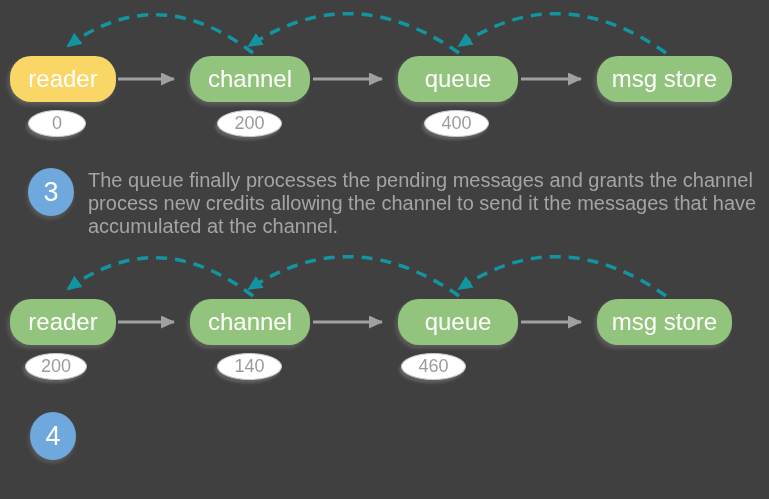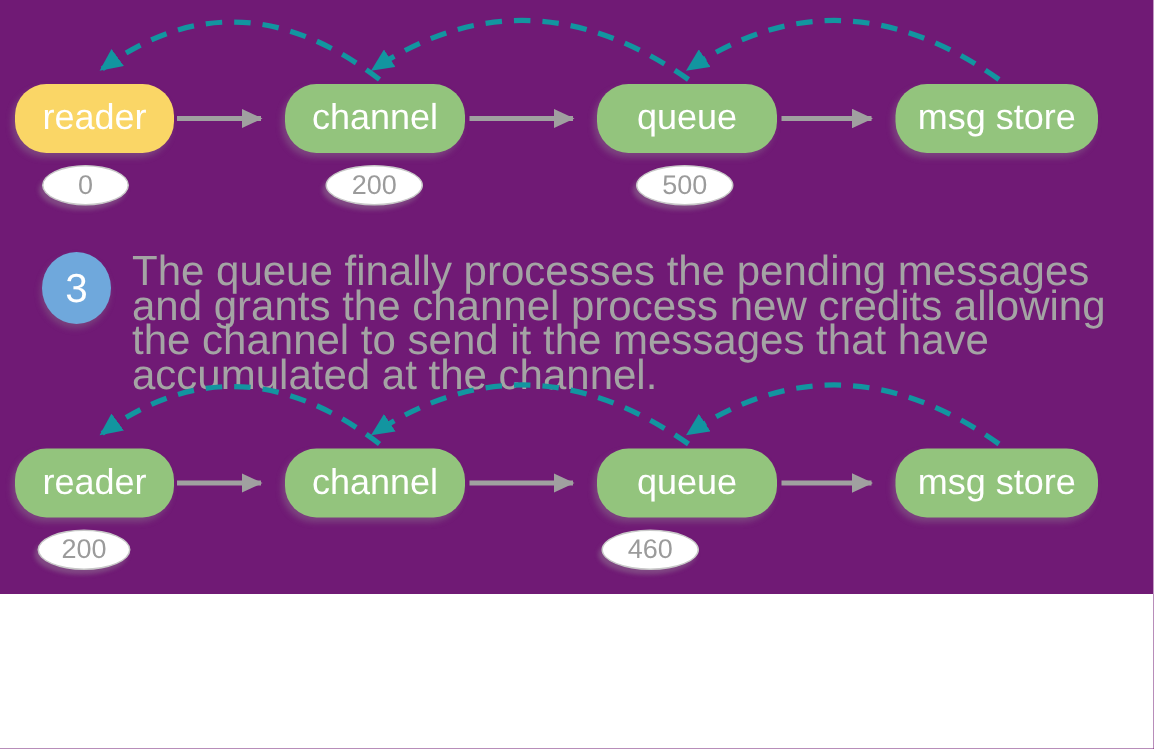--- a/index.html
+++ b/index.html
@@ -1,19 +1,19 @@
 <!DOCTYPE html>
 <html style="--node-green: #93C47D; --node-yellow: #FAD666; --credit-teal: #1295A0; --flow-gray: #A0A0A0; --step-blue: #6FA8DC; --badge-border: #C8C8C8; --badge-text: #9B9B9B; --body-text: #A4A4A4;"><head>
 <meta charset="utf-8">
 <style>
   html,body{margin:0;padding:0;background:#ffffff;}
   #stage{
     position:relative;
-    width:769px;height:396px;
-    background:#701a75;
+    width:769px;height:499px;
+    background:#404040;
     font-family:"Liberation Sans", sans-serif;
     overflow:hidden;
   }
   .diagram{position:absolute;left:0;width:769px;height:150px;}
   .diagram svg{position:absolute;left:0;top:0;}
   .node{
     position:absolute;top:56px;height:46px;
     border-radius:21px;
     color:#ffffff;font-size:24px;line-height:46px;text-align:center;
     box-shadow:-2px 3px 4px rgba(150,150,150,.35);
@@ -32,21 +32,21 @@
   }
   .step-circle{
     position:absolute;width:46px;height:48px;border-radius:50%;
     background:var(--step-blue);
     color:#ffffff;font-size:27px;line-height:48px;text-align:center;
     box-shadow:-1px 3px 4px rgba(140,140,140,.35);
   }
   .step-text{
     position:absolute;left:88px;width:676px;
     color:var(--body-text);
-    font-size:28px;line-height:23px;
+    font-size:20px;line-height:23px;
   }
 </style>
 </head>
 <body>
 
 <div id="stage">
 
   <div class="diagram" style="top:0">
     <svg width="769" height="150" viewBox="0 0 769 150">
       <defs>
@@ -63,21 +63,21 @@
       <line x1="118" y1="79" x2="174" y2="79" style="stroke:var(--flow-gray)" stroke-width="3.2" marker-end="url(#gray1)"></line>
       <line x1="313" y1="79" x2="382" y2="79" style="stroke:var(--flow-gray)" stroke-width="3.2" marker-end="url(#gray1)"></line>
       <line x1="521" y1="79" x2="581" y2="79" style="stroke:var(--flow-gray)" stroke-width="3.2" marker-end="url(#gray1)"></line>
     </svg>
     <div class="node yellow" style="left:10px;width:106px">reader</div>
     <div class="node green" style="left:190px;width:120px">channel</div>
     <div class="node green" style="left:398px;width:120px">queue</div>
     <div class="node green" style="left:597px;width:135px">msg store</div>
     <div class="oval" style="left:28px;width:58px">0</div>
     <div class="oval" style="left:217px;width:65px">200</div>
-    <div class="oval" style="left:424px;width:65px">500</div>
+    <div class="oval" style="left:424px;width:65px">400</div>
   </div>
 
   <div class="step-circle" style="left:28px;top:168px">3</div>
   <div class="step-text" style="top:169px">The queue finally processes the pending messages and grants the channel process new credits allowing the channel to send it the messages that have accumulated at the channel.</div>
 
   <div class="diagram" style="top:243px">
     <svg width="769" height="150" viewBox="0 0 769 150">
       <defs>
         <marker id="teal2" markerUnits="userSpaceOnUse" markerWidth="16" markerHeight="14" refX="13" refY="7" orient="auto">
           <path d="M0,0 L15,7 L0,14 Z" style="fill:var(--credit-teal)"></path>
@@ -91,18 +91,19 @@
       <path d="M666,53 Q560,-22 459,46" fill="none" style="stroke:var(--credit-teal)" stroke-width="3.5" stroke-dasharray="11 8" marker-end="url(#teal2)"></path>
       <line x1="118" y1="79" x2="174" y2="79" style="stroke:var(--flow-gray)" stroke-width="3.2" marker-end="url(#gray2)"></line>
       <line x1="313" y1="79" x2="382" y2="79" style="stroke:var(--flow-gray)" stroke-width="3.2" marker-end="url(#gray2)"></line>
       <line x1="521" y1="79" x2="581" y2="79" style="stroke:var(--flow-gray)" stroke-width="3.2" marker-end="url(#gray2)"></line>
     </svg>
     <div class="node green" style="left:10px;width:106px">reader</div>
     <div class="node green" style="left:190px;width:120px">channel</div>
     <div class="node green" style="left:398px;width:120px">queue</div>
     <div class="node green" style="left:597px;width:135px">msg store</div>
     <div class="oval" style="left:25px;width:62px">200</div>
+    <div class="oval" style="left:217px;width:65px">140</div>
     <div class="oval" style="left:401px;width:65px">460</div>
   </div>
 
   <div class="step-circle" style="left:30px;top:412px">4</div>
 
 </div>
 
 </body></html>

